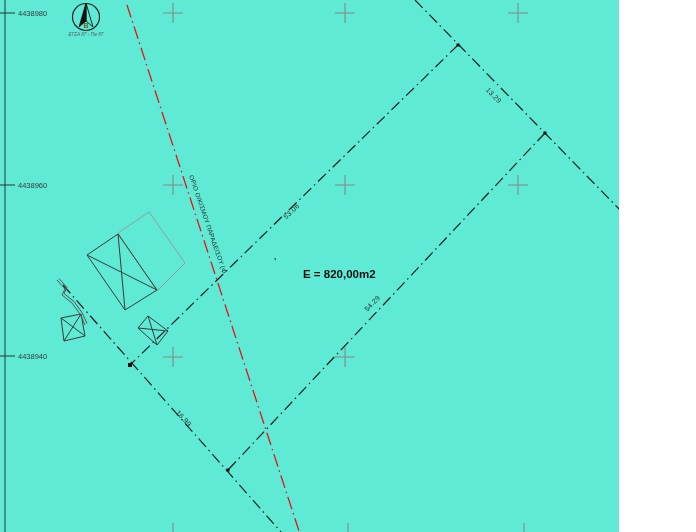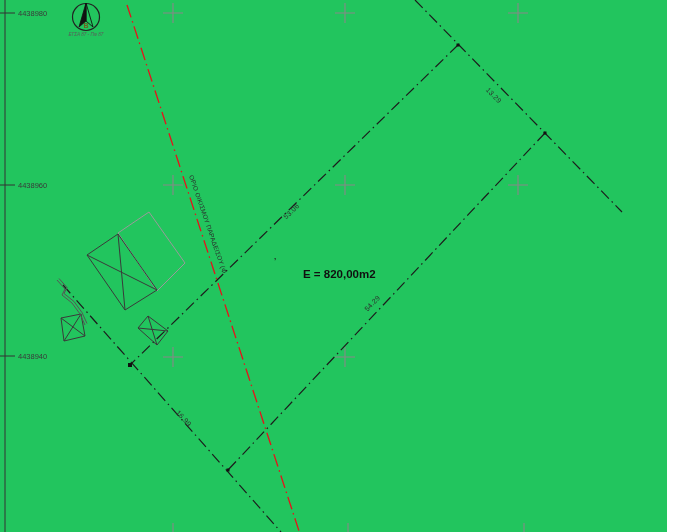--- a/index.html
+++ b/index.html
@@ -1,21 +1,22 @@
 <!DOCTYPE html>
 <html><head>
 <meta charset="utf-8">
 <style>
   html,body{margin:0;padding:0;background:#ffffff;}
   .canvas{
     position:relative;
-    width:667px;height:532px;
-    background:#22c55e;
+    width:578px;height:532px;
+    background:#5eead4;
     overflow:hidden;
     font-family:"Liberation Sans", sans-serif;
+    padding-left:41px;
   }
   svg{position:absolute;left:0;top:0;}
   text{font-family:"Liberation Sans", sans-serif;}
   .coord-label{font-size:7.5px;fill:#3a3a3a;}
   .dim-label{font-size:7px;fill:#2e2e2e;letter-spacing:.3px;}
   .area-label{font-size:11.5px;font-weight:bold;fill:#101010;}
   .greek-label{font-size:6.3px;fill:#2a2a2a;letter-spacing:.2px;}
   .datum-label{font-size:4.6px;font-style:italic;fill:#5a5a5a;}
   .north-letter{font-size:7px;font-weight:bold;fill:#6e5f20;}
   .tiny-mark{font-size:8px;font-weight:bold;fill:#222;}

